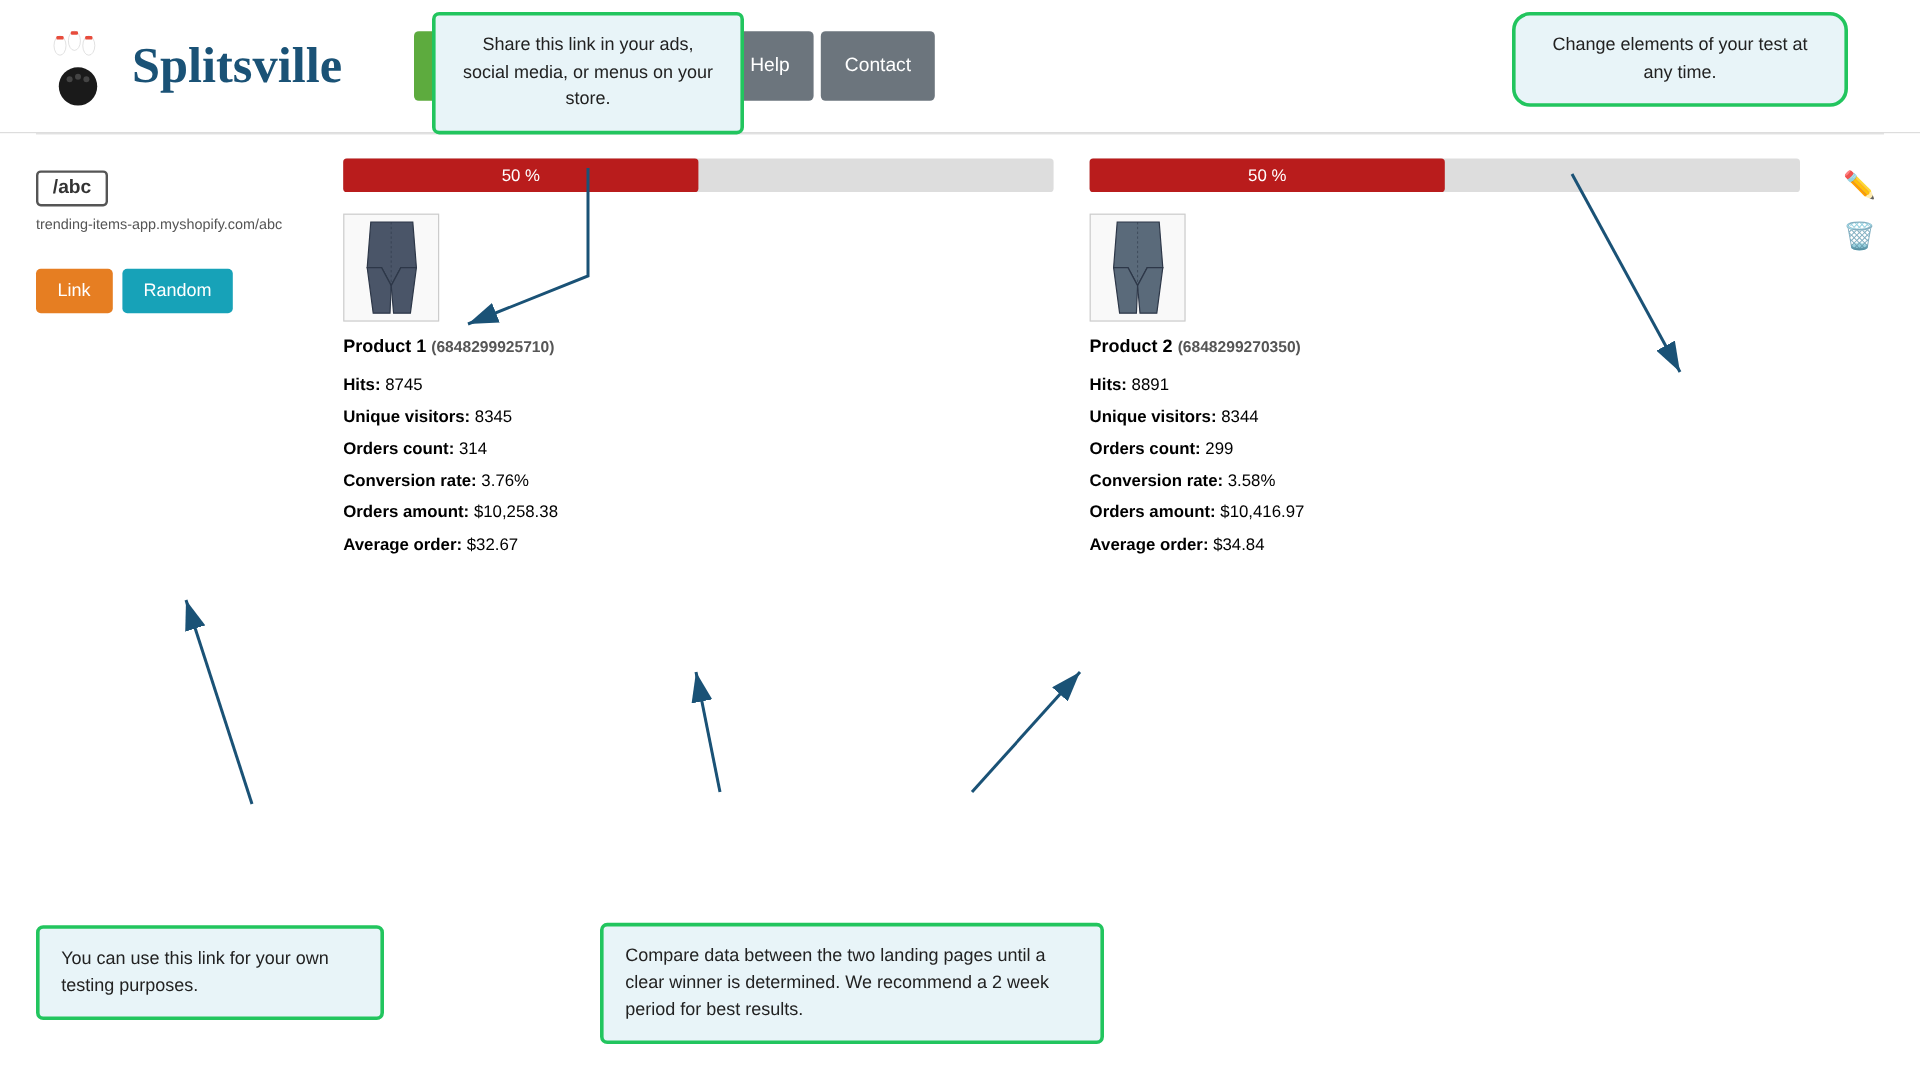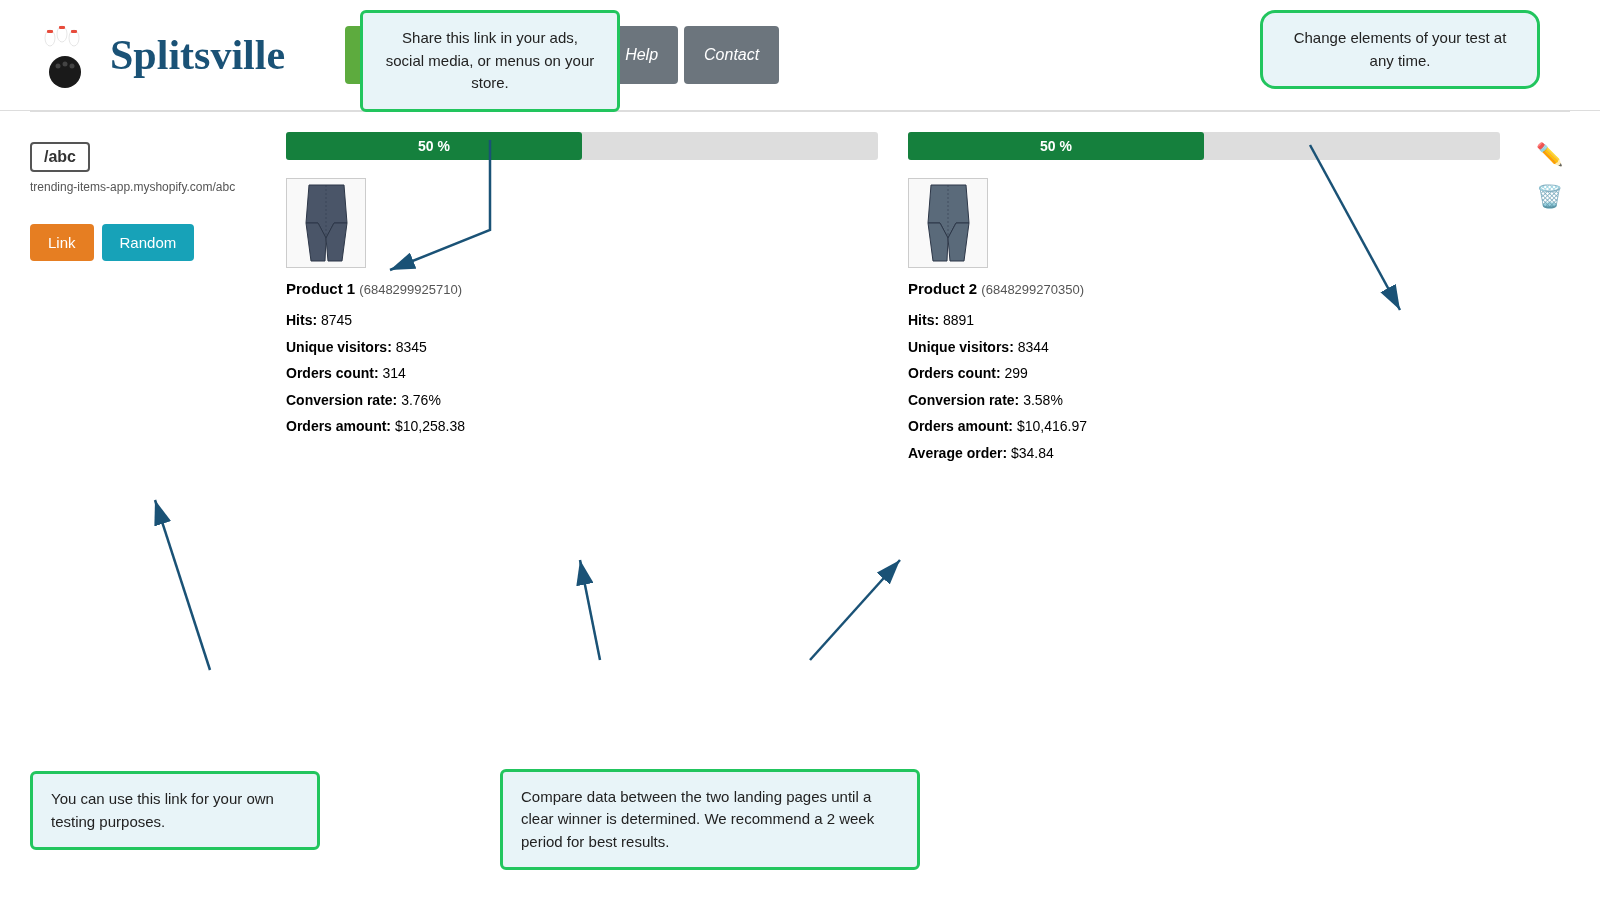--- a/index.html
+++ b/index.html
@@ -50,21 +50,20 @@
       cursor: pointer;
     }
     .btn-nav {
       background: #6c757d;
       color: white;
       border: none;
       padding: 20px 20px;
       font-size: 16px;
       border-radius: 4px;
       cursor: pointer;
-      font-style: italic;
     }
 
     
     .main-content {
       display: flex;
       padding: 20px 30px;
       gap: 36px;
       position: relative;
     }
 
@@ -128,48 +127,48 @@
     .progress-bar-container {
       height: 28px;
       background: #ddd;
       border-radius: 3px;
       margin-bottom: 18px;
       position: relative;
       overflow: visible;
     }
     .progress-bar-fill {
       height: 100%;
-      background: #15803d;
+      background: #b91c1c;
       border-radius: 3px;
       display: flex;
       align-items: center;
       justify-content: center;
       color: white;
       font-size: 14px;
-      font-weight: bold;
+      font-weight: normal;
     }
 
     .product-image-box {
       width: 80px;
       height: 90px;
       border: 1px solid #ccc;
       display: flex;
       align-items: center;
       justify-content: center;
       margin-bottom: 12px;
       background: #f9f9f9;
     }
 
     .product-name {
       font-weight: bold;
       font-size: 15px;
       margin-bottom: 10px;
     }
     .product-id {
-      font-weight: normal;
+      font-weight: bold;
       font-size: 13px;
       color: #555;
     }
 
     .stats-list {
       list-style: none;
       font-size: 14px;
       line-height: 1.9;
     }
     .stats-list li strong {
@@ -311,20 +310,21 @@
       <div class="product-name">
         <span>Product 1</span>
         <span class="product-id">(6848299925710)</span>
       </div>
       <ul class="stats-list">
         <li><strong>Hits:</strong> <span>8745</span></li>
         <li><strong>Unique visitors:</strong> <span>8345</span></li>
         <li><strong>Orders count:</strong> <span>314</span></li>
         <li><strong>Conversion rate:</strong> <span>3.76%</span></li>
         <li><strong>Orders amount:</strong> <span>$10,258.38</span></li>
+        <li><strong>Average order:</strong> <span>$32.67</span></li>
       </ul>
     </div>
 
     <div class="product-column">
       <div class="progress-bar-container">
         <div class="progress-bar-fill" style="width: 50%;">
           <span>50 %</span>
         </div>
       </div>
 

